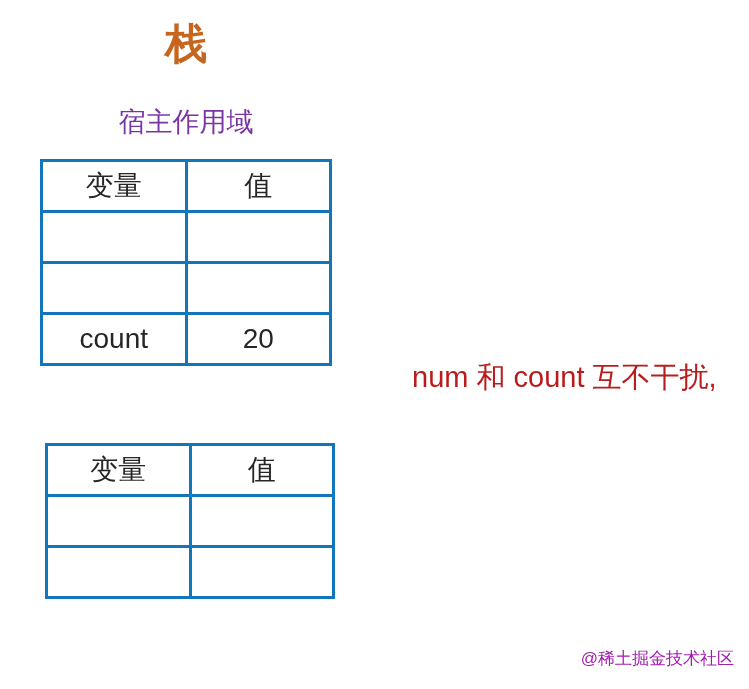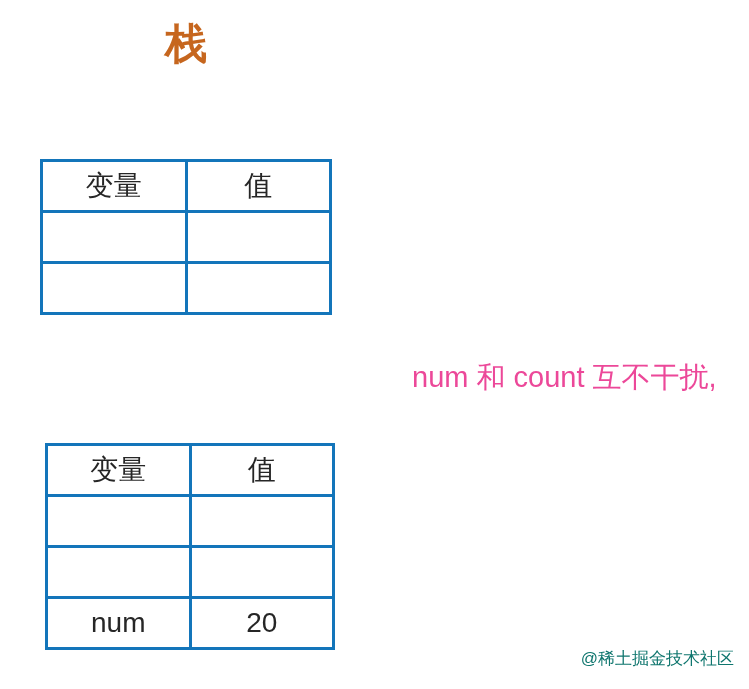--- a/index.html
+++ b/index.html
@@ -55,77 +55,78 @@
     font-size: 28px;
     font-weight: normal;
     color: #262626;
   }
   .note {
     position: absolute;
     left: 412px;
     top: 354px;
     font-size: 29px;
     line-height: 47px;
-    color: #ec4899;
+    color: #b91c1c;
     white-space: nowrap;
   }
   .watermark {
     position: absolute;
     right: 15px;
     top: 648px;
     font-size: 17px;
     line-height: 22px;
-    color: #0f766e;
+    color: #a21caf;
     white-space: nowrap;
   }
 </style>
 </head>
 <body>
 
 <div class="canvas">
 
   <div class="diagram-title">栈</div>
 
+  <div class="scope-label host">宿主作用域</div>
 
   <table class="scope-table host">
     <tbody>
       <tr>
         <th>变量</th>
         <th>值</th>
       </tr>
       <tr>
         <td></td>
         <td></td>
       </tr>
       <tr>
         <td></td>
         <td></td>
+      </tr>
+      <tr>
+        <td>count</td>
+        <td>20</td>
       </tr>
     </tbody>
   </table>
 
 
   <table class="scope-table func">
     <tbody>
       <tr>
         <th>变量</th>
         <th>值</th>
       </tr>
       <tr>
         <td></td>
         <td></td>
       </tr>
       <tr>
         <td></td>
         <td></td>
       </tr>
-      <tr>
-        <td>num</td>
-        <td>20</td>
-      </tr>
     </tbody>
   </table>
 
   <div class="note">
     <div>num 和 count 互不干扰,</div>
   </div>
 
   <div class="watermark">@稀土掘金技术社区</div>
 
 </div>

